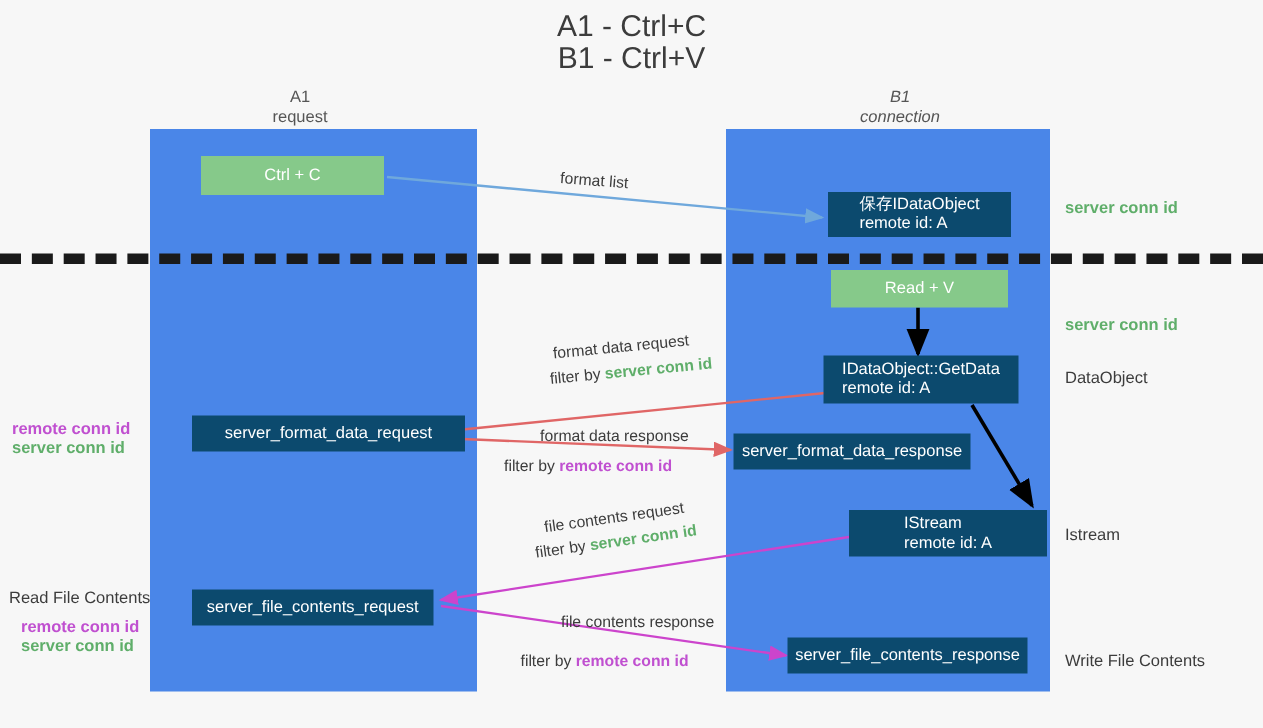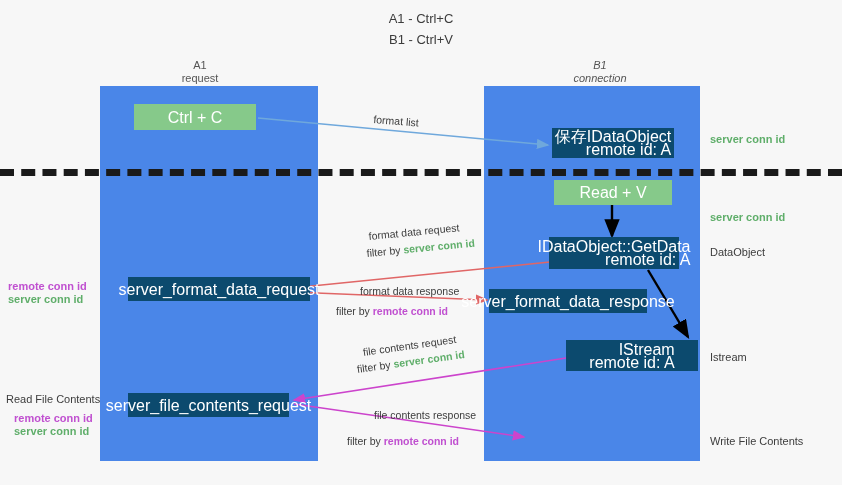--- a/index.html
+++ b/index.html
@@ -8,33 +8,33 @@
     font-family:"Liberation Sans","DejaVu Sans",sans-serif;
     position:relative;overflow:hidden;
   }
   #canvas{position:absolute;inset:0;}
   .lane{position:absolute;background:#4a86e8;}
   .lane-a{left:100px;top:86px;width:218px;height:375px;}
   .lane-b{left:484px;top:86px;width:216px;height:375px;}
 
   .title{
     position:absolute;left:0;right:0;top:8px;text-align:center;
-    font-size:13px;color:#3c3c3c;line-height:21px;white-space:pre-line;
+    font-size:20px;color:#3c3c3c;line-height:21px;white-space:pre-line;
   }
 
   .col-head{
     position:absolute;text-align:center;font-size:11px;color:#555;
     line-height:13px;white-space:pre-line;
   }
   .col-head-a{left:140px;top:59px;width:120px;}
   .col-head-b{left:540px;top:59px;width:120px;font-style:italic;}
 
   .node{
     position:absolute;display:flex;align-items:center;justify-content:center;
-    text-align:right;color:#fff;font-size:16px;line-height:13px;
+    text-align:left;color:#fff;font-size:11px;line-height:13px;
     white-space:pre-line;box-sizing:border-box;
   }
   .orange{background:#0c4a6e;}
   .green{background:#86c98a;}
 
   .side-label{
     position:absolute;font-size:11px;line-height:14px;color:#3c3c3c;
     white-space:pre-line;
   }
   .green-txt{color:#5fae6a;font-weight:bold;}
@@ -111,20 +111,21 @@
 
   <div class="node orange" style="left:566px;top:340px;width:132px;height:31px;">IStream
 remote id: A</div>
 
   <div class="node orange" style="left:128px;top:277px;width:182px;height:24px;">server_format_data_request</div>
 
   <div class="node orange" style="left:489px;top:289px;width:158px;height:24px;">server_format_data_response</div>
 
   <div class="node orange" style="left:128px;top:393px;width:161px;height:24px;">server_file_contents_request</div>
 
+  <div class="node orange" style="left:525px;top:425px;width:160px;height:24px;">server_file_contents_response</div>
 
   <div class="edge-label rot" style="left:374px;top:112px;transform:rotate(4.5deg);">format list</div>
 
   <div class="edge-label rot" style="left:368px;top:229px;transform:rotate(-5.5deg);">format data request</div>
   <div class="edge-label rot" style="left:366px;top:246px;transform:rotate(-5.5deg);">
     <span>filter by </span><span class="green-txt">server conn id</span>
   </div>
 
   <div class="edge-label" style="left:360px;top:284px;">format data response</div>
   <div class="edge-label" style="left:336px;top:304px;">

